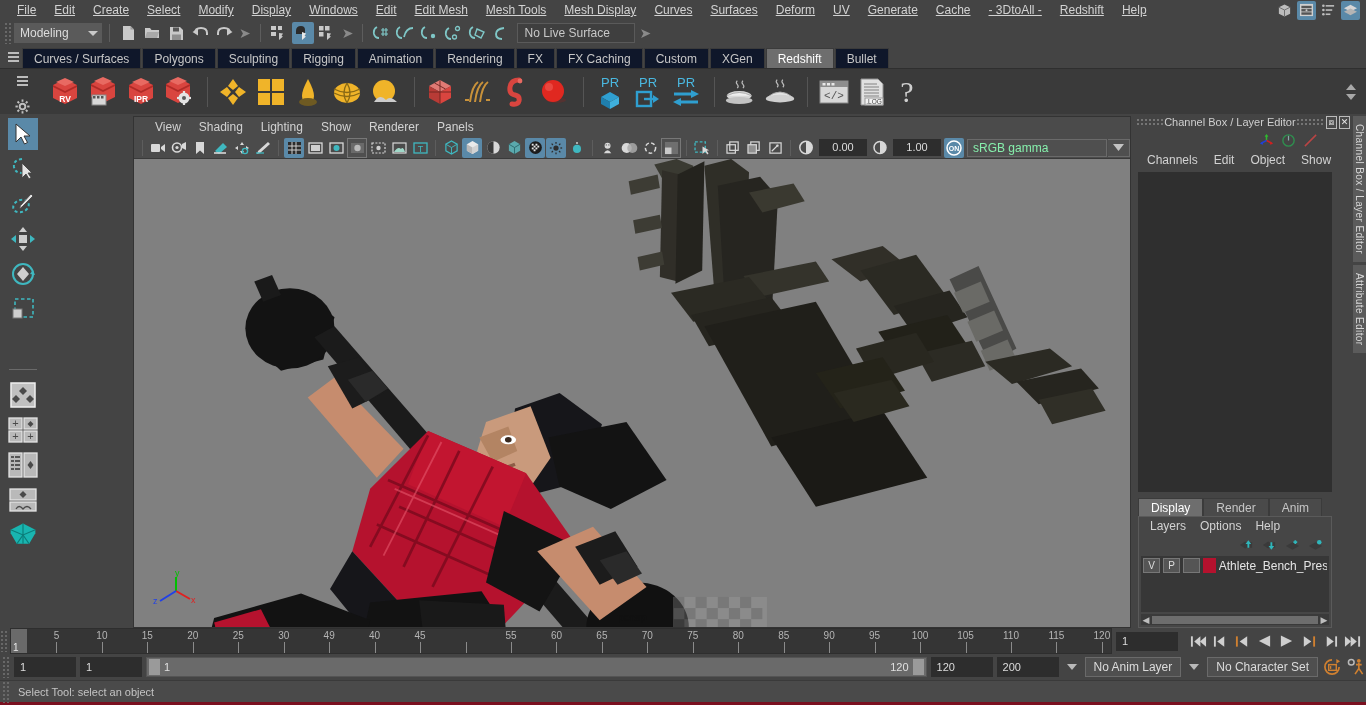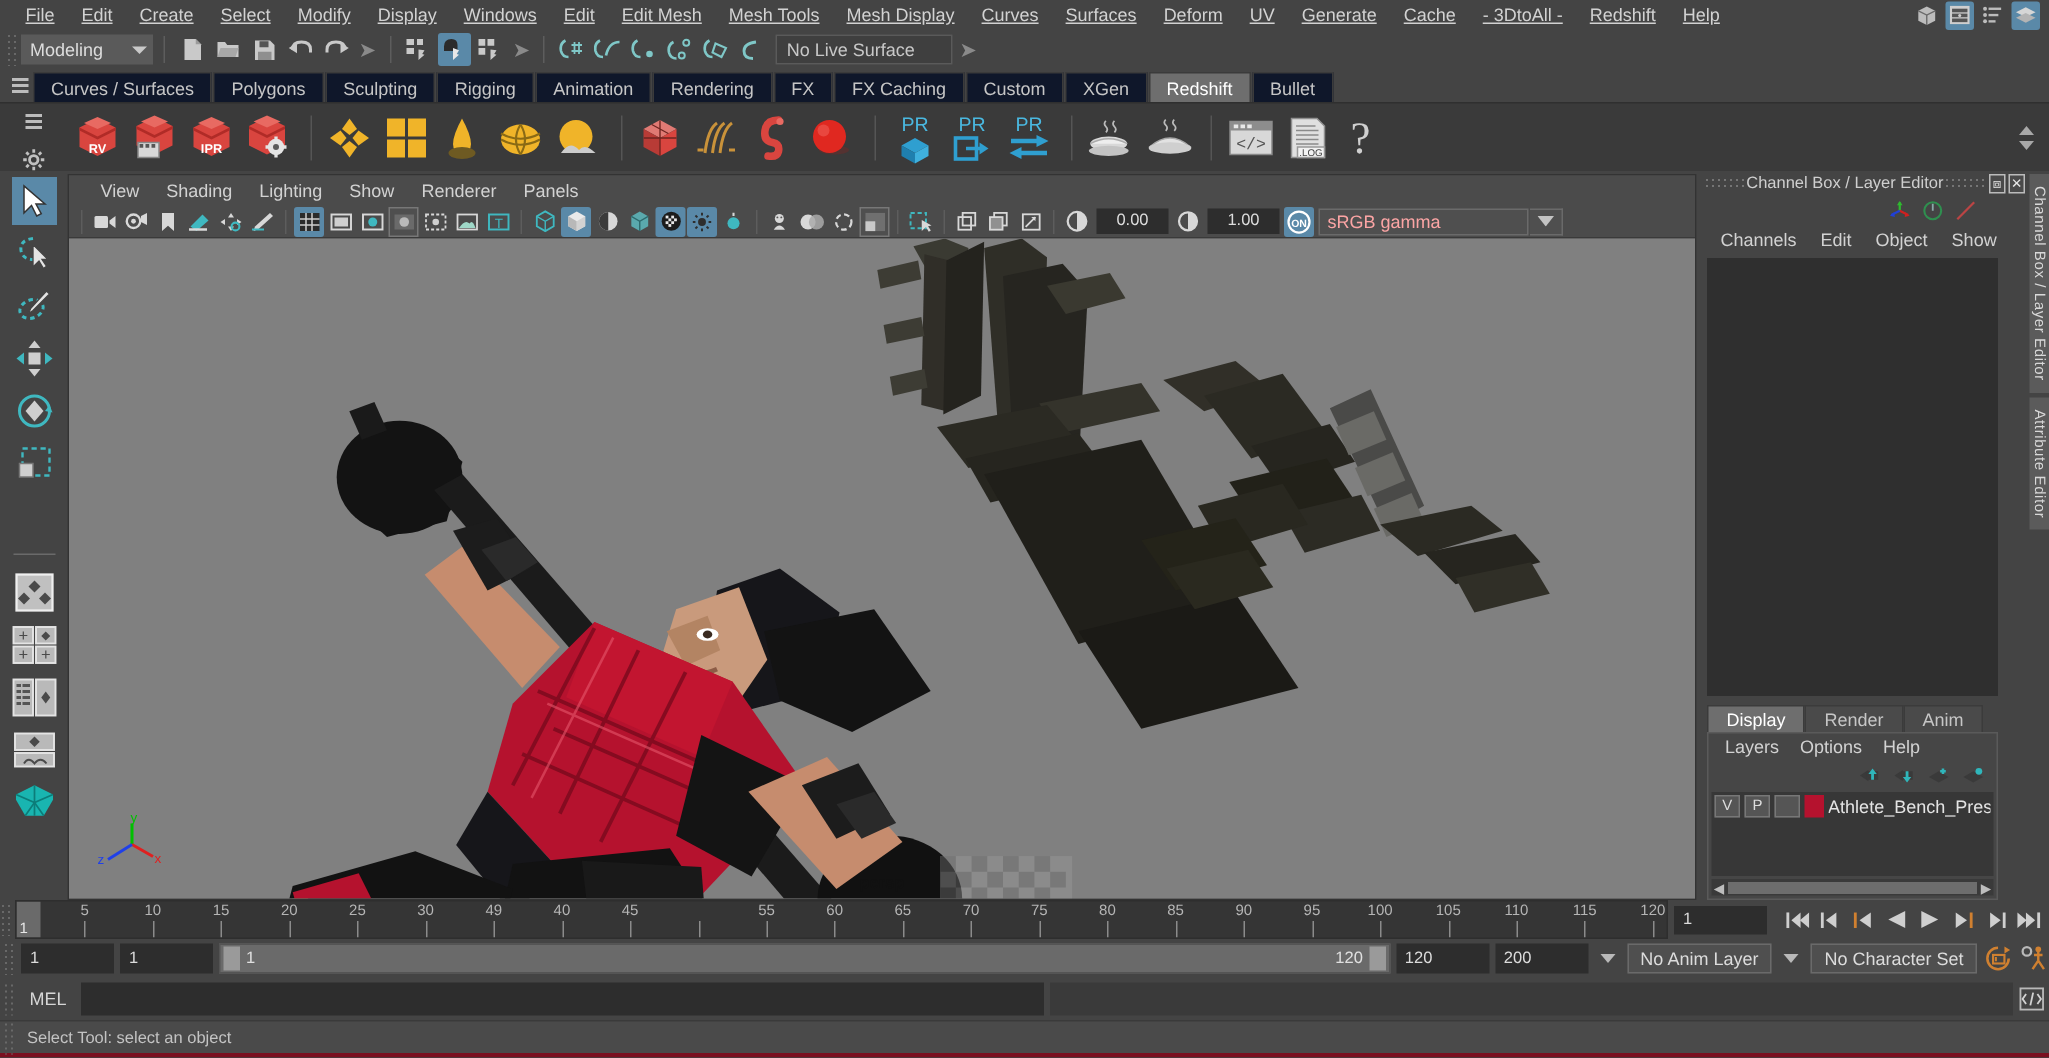--- a/index.html
+++ b/index.html
@@ -83,32 +83,32 @@
   .bodyrow { display:flex; flex:1 1 auto; min-height:0; background:#444; }
   .toolbox {
     width:45px; background:#444; display:flex; flex-direction:column; align-items:center;
     padding-top:4px; gap:3px; flex:none;
   }
   .tool { width:30px;height:32px; display:flex;align-items:center;justify-content:center; }
   .tool.sel { background:#5a89a8; }
   .tbdiv { width:28px;height:1px;background:#6a6a6a; margin:6px 0;}
 
   
-  .viewwrap { flex:1 1 auto; min-width:0; display:flex; flex-direction:column; background:#444; padding:2px 0 0 0; }
+  .viewwrap { flex:1 1 auto; min-width:0; display:flex; flex-direction:column; background:#444; padding:2px 0 0 0;align-items:flex-end; }
   .viewpanel { flex:1 1 auto; display:flex; flex-direction:column; border:1px solid #333; background:#4f4f4f; margin-right:3px;}
   .vmenubar { height:20px; display:flex; align-items:center; background:#4b4b4b; padding-left:12px; flex:none;}
   .vmenubar .vm { padding:0 9px; font-size:12px; color:#d2d2d2; line-height:20px; }
   .vtoolbar { height:22px; display:flex; align-items:center; background:#4b4b4b; padding-left:4px; gap:1px; flex:none; border-bottom:1px solid #3a3a3a;}
   .vb { width:20px;height:20px;display:flex;align-items:center;justify-content:center;flex:none;}
   .vb.on { background:#5a89a8; border-radius:2px;}
   .vb.boxed { border:1px solid #777; background:#4f4f4f; }
   .vsep2 { width:1px;height:16px;background:#5d5d5d;margin:0 4px;flex:none;}
   .numfield { width:48px;height:17px;background:#2d2d2d;border:none;color:#dcdcdc;font-size:11px;
     line-height:17px;text-align:center; margin:0 2px; }
-  .gammabox { height:18px; min-width:140px; background:#4f4f4f; border:1px solid #6a6a6a; color:#fca5a5;
+  .gammabox { height:18px; min-width:140px; background:#4f4f4f; border:1px solid #6a6a6a; color:#86efac;
     font-size:12px; line-height:16px; padding:0 5px; margin-left:2px;}
   .gammaarrow { width:22px;height:18px;border:1px solid #6a6a6a;border-left:none;display:flex;align-items:center;justify-content:center;background:#4f4f4f;}
   .viewport { flex:1 1 auto; position:relative; background:#808080; overflow:hidden; }
   .perspLabel { position:absolute; bottom:4px; left:0; right:0; text-align:center; color:#111; font-size:11px; font-weight:bold;}
   .axisgiz { position:absolute; left:18px; bottom:14px; width:50px; height:46px; }
 
   
   .rightpanel { width:218px; background:#444; display:flex; flex-direction:column; flex:none; }
   .cbheader { height:16px; display:flex; align-items:center; background:#444; padding:0 2px; flex:none;}
   .dots { width:34px;height:8px; background-image: radial-gradient(#757575 1px, transparent 1px);
@@ -1360,34 +1360,20 @@
     </div>
     <div class="pbtn">
       <svg width="20" height="18" viewBox="0 0 20 19">
         <circle cx="5" cy="4.5" r="3" fill="none" stroke="#b9b9b9" stroke-width="1.6"></circle>
         <circle cx="13" cy="3" r="2" fill="#d08030"></circle>
         <path d="M13 5 L13 11 L9 17 M13 11 L17 17 M10 7 L16 7" stroke="#d08030" stroke-width="1.7" fill="none"></path>
       </svg>
     </div>
   </div>
 
-  <div class="melrow">
-    <div class="gripdots"></div>
-    <div class="mellabel">MEL</div>
-    <div class="melinput"></div>
-    <div class="melresult"></div>
-    <div class="melicon">
-      <svg width="17" height="16" viewBox="0 0 18 17">
-        <rect x="1" y="1" width="16" height="15" fill="none" stroke="#b9b9b9" stroke-width="1.3"></rect>
-        <path d="M5 5 L2.5 8.5 L5 12" fill="none" stroke="#d2d2d2" stroke-width="1.3"></path>
-        <path d="M13 5 L15.5 8.5 L13 12" fill="none" stroke="#d2d2d2" stroke-width="1.3"></path>
-        <path d="M10 4 L8 13" fill="none" stroke="#d2d2d2" stroke-width="1.3"></path>
-      </svg>
-    </div>
-  </div>
 
   <div class="statusbar">
     <div class="gripdots"></div>
     <div class="sbtext">Select Tool: select an object</div>
   </div>
 
   <div class="redline"></div>
 </div>
 
 </body></html>

